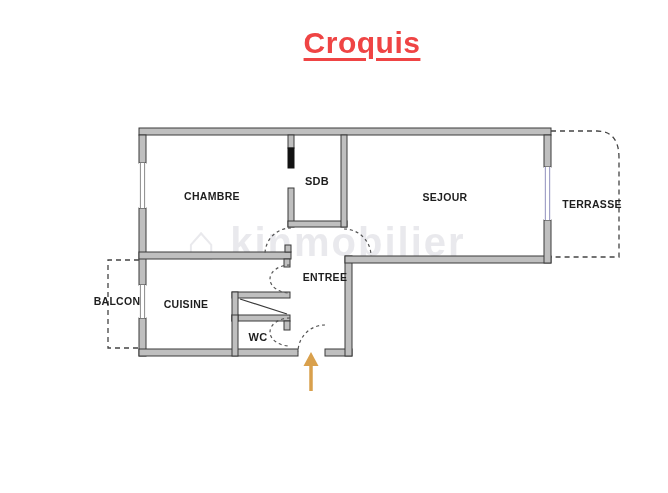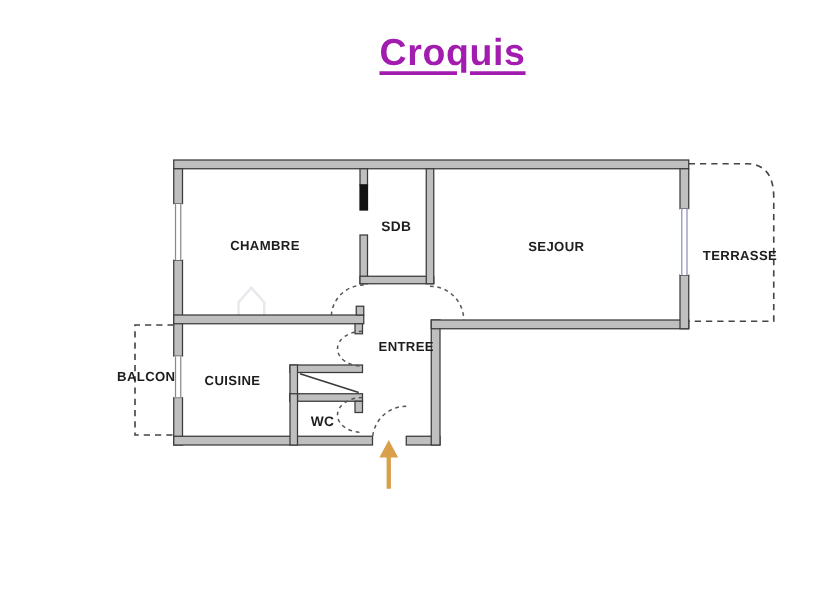--- a/index.html
+++ b/index.html
@@ -1,19 +1,19 @@
 <!DOCTYPE html>
 <html><head>
 <meta charset="utf-8">
 <style>
   html,body{margin:0;padding:0;background:#fff;}
   .canvas{position:relative;width:668px;height:493px;background:#ffffff;overflow:hidden;
           font-family:"Liberation Sans",sans-serif;}
   .title{position:absolute;left:362px;top:26px;transform:translateX(-50%);
-         margin:0;font-size:30px;font-weight:bold;color:#a21caf;
+         margin:0;font-size:30px;font-weight:bold;color:#ef4444;
          text-decoration:underline;text-decoration-thickness:2.5px;text-underline-offset:5px;
          letter-spacing:0.5px;}
   .watermark{position:absolute;left:186px;top:220px;display:flex;align-items:center;gap:14px;
              color:#b9b9c4;opacity:0.30;font-weight:bold;pointer-events:none;}
   .watermark .house{font-size:50px;line-height:40px;}
   .watermark .wm-text{font-size:40px;letter-spacing:2px;}
   svg{position:absolute;left:0;top:0;}
   .w{fill:#BFBFBF;stroke:#3A3A3A;stroke-width:1;}
   .blackdoor{fill:#121212;stroke:#121212;}
   .winr{fill:#ffffff;}
@@ -25,20 +25,21 @@
   .rl{font-size:10.5px;font-weight:bold;fill:#1E1E1E;text-anchor:middle;letter-spacing:0.3px;}
   .rls{font-size:11px;font-weight:bold;fill:#1E1E1E;text-anchor:middle;letter-spacing:0.3px;}
 </style>
 </head>
 <body>
 
 <div class="canvas">
 
   <div class="watermark">
     <span class="house">⌂</span>
+    <span class="wm-text">kinmobilier</span>
   </div>
 
   <h1 class="title">Croquis</h1>
 
   <svg width="668" height="493" viewBox="0 0 668 493">
 
     <g>
       <rect class="w" x="139" y="128" width="412" height="7"></rect>
       <rect class="w" x="139" y="135" width="7" height="28"></rect>
       <rect class="w" x="139" y="208" width="7" height="77"></rect>

